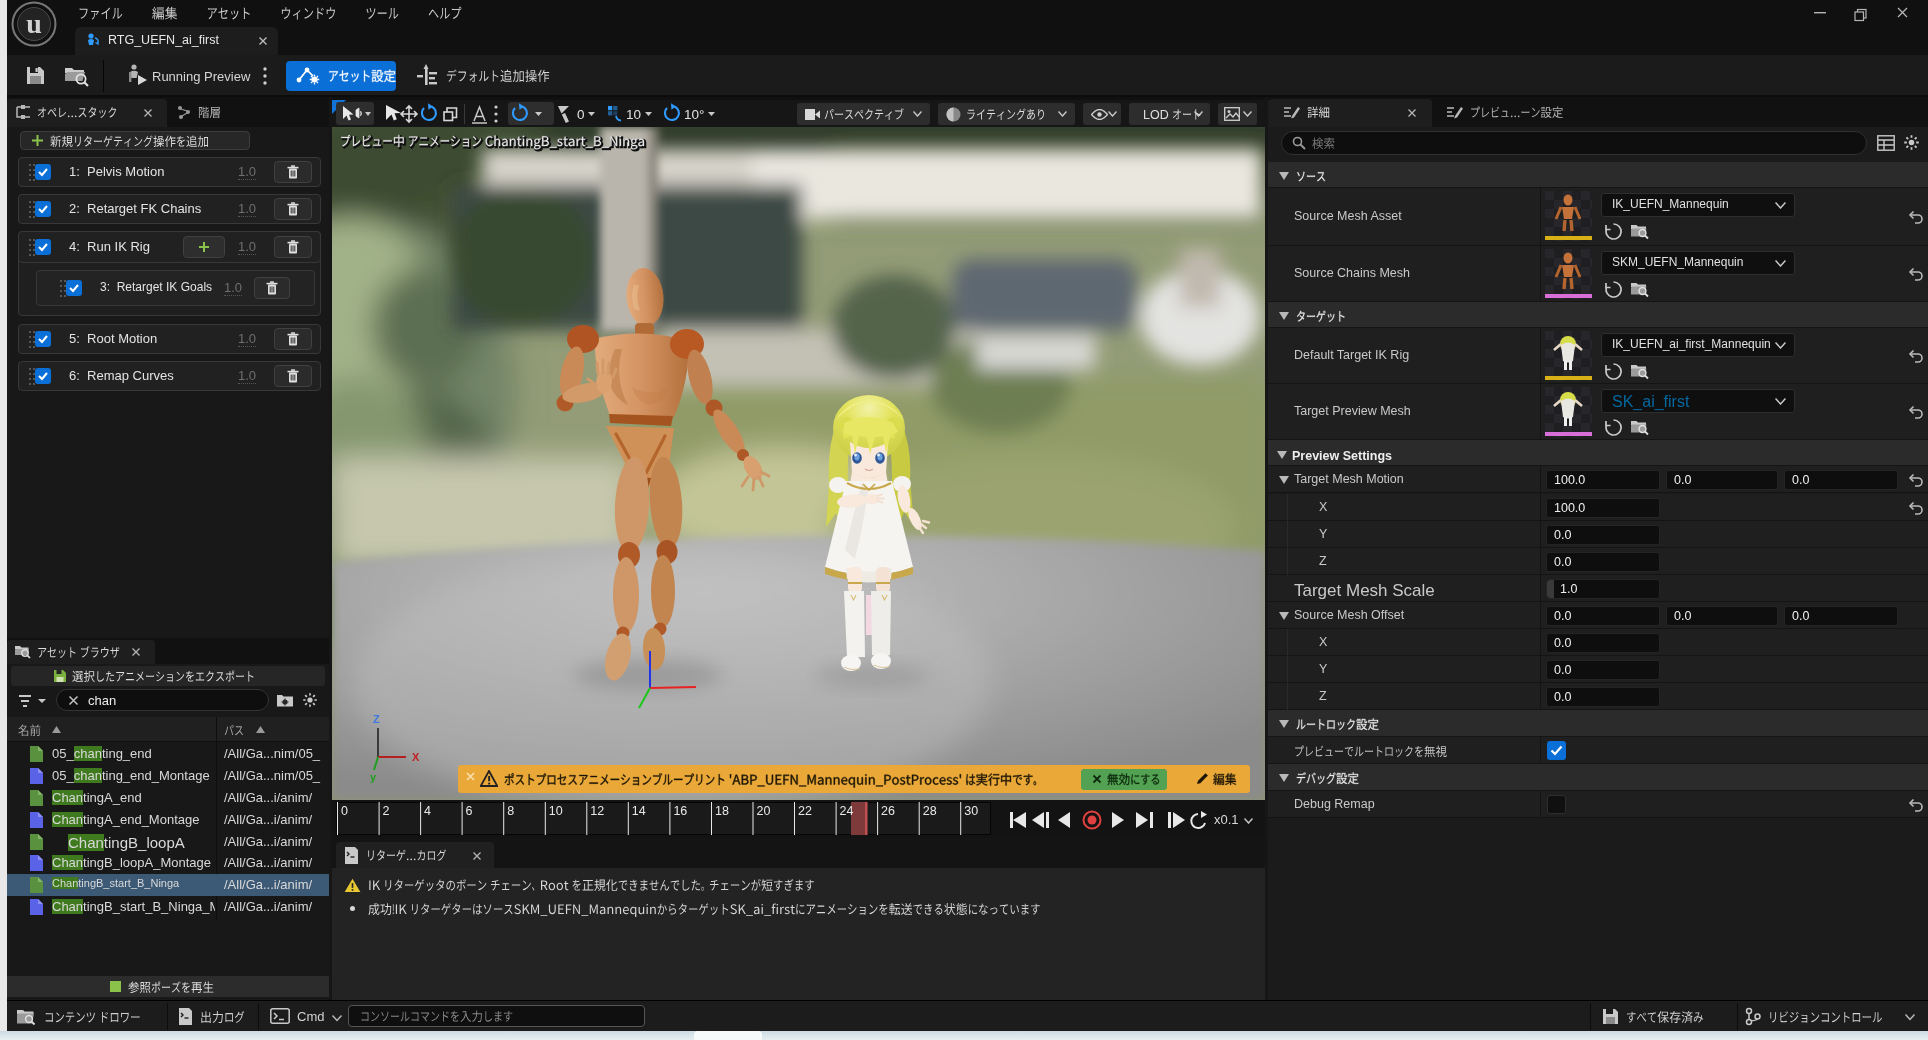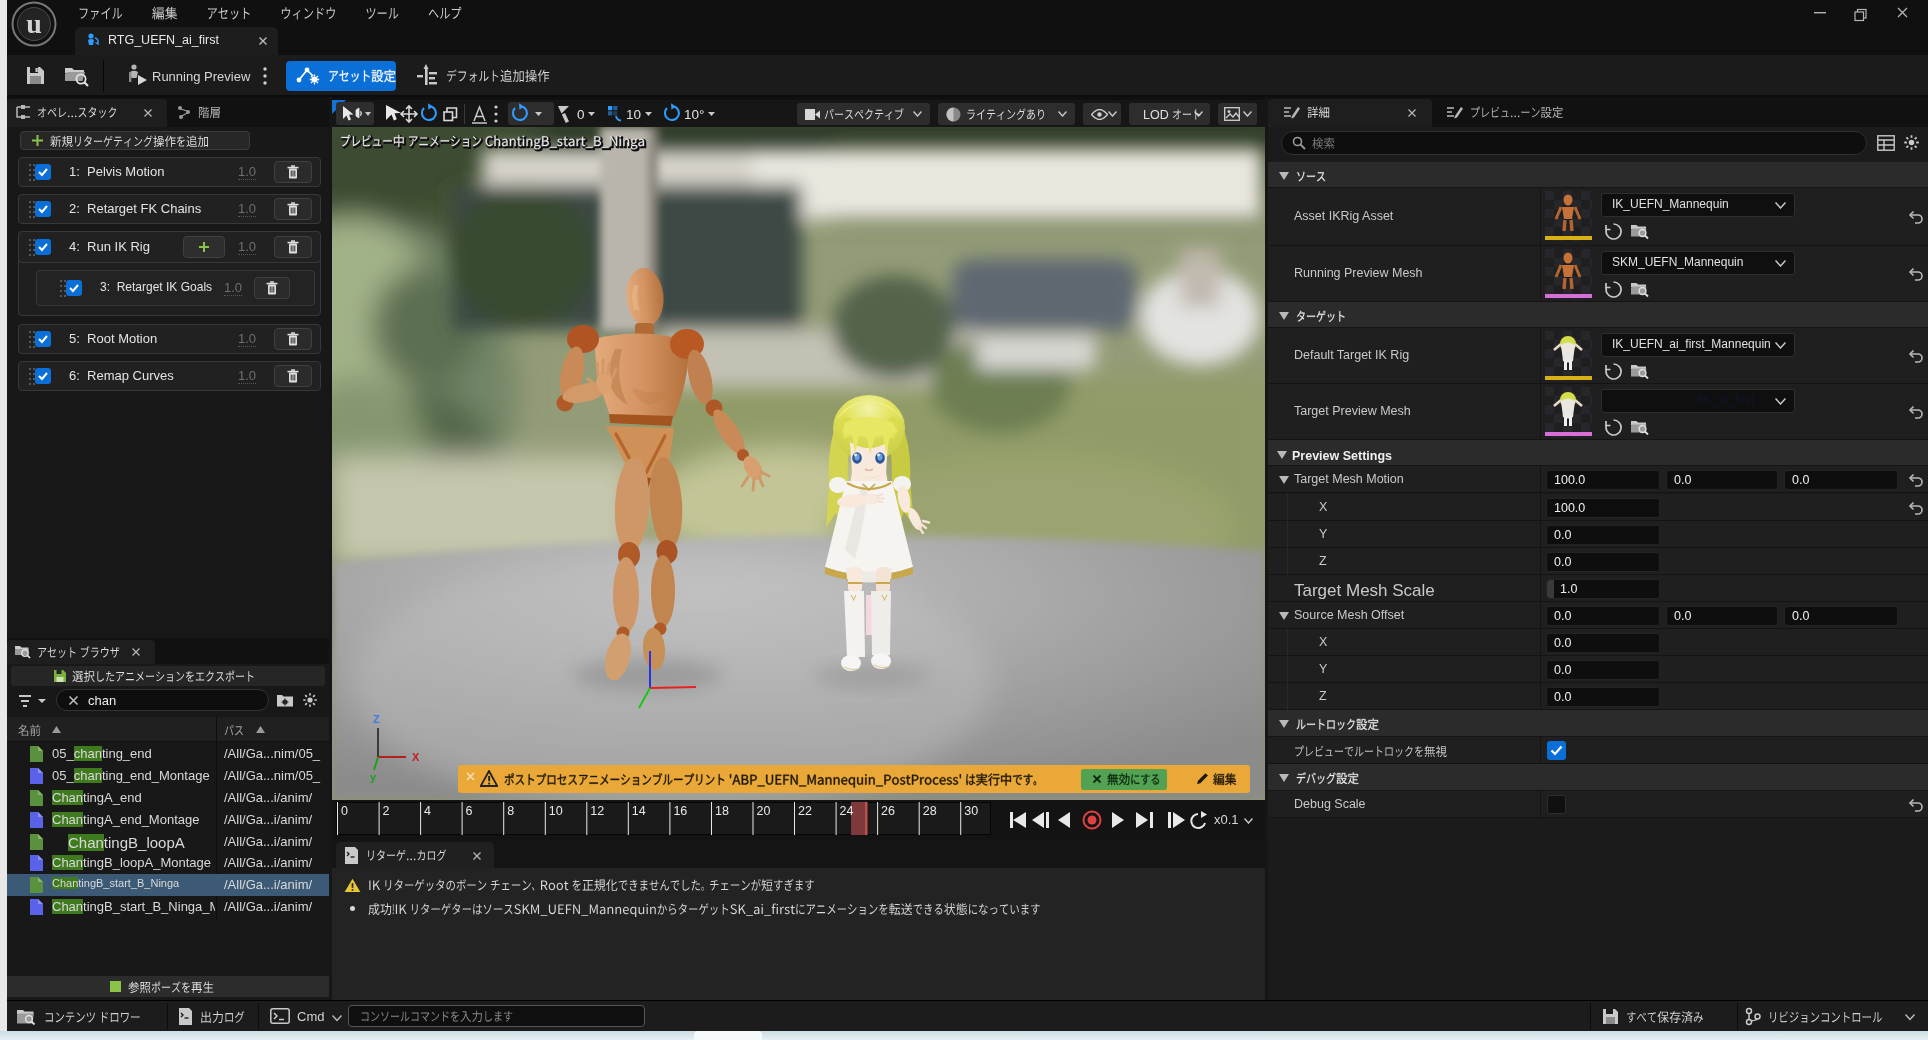--- a/index.html
+++ b/index.html
@@ -365,21 +365,21 @@
 <circle cx="8" cy="8" r="2.6" fill="#c9c9c9"></circle>
       <g stroke="#c9c9c9" stroke-width="1.7">
         <path d="M8 1.2 v2.4 M8 12.4 v2.4 M1.2 8 h2.4 M12.4 8 h2.4 M3.2 3.2 l1.7 1.7 M11.1 11.1 l1.7 1.7 M3.2 12.8 l1.7 -1.7 M11.1 4.9 l1.7 -1.7"></path>
       </g>
 </svg>
     <div style="position:absolute;left:1268px;top:162px;width:660px;height:26px;background:#2b2b2b;border-bottom:1px solid #151515"></div>
     <svg class="ab" style="left:1279px;top:172px" width="10" height="8" viewBox="0 0 10 8">
       <path d="M0 0 h10 L5 8z" fill="#b9b9b9"></path>
     </svg>
     <div style="position:absolute;left:1268px;top:188px;width:660px;height:58px;background:#1f1f1f;border-bottom:1px solid #141414"></div>
-    <div style="position:absolute;left:1294px;top:209px;color:#c9c9c9;font-size:12.5px;">Asset IKRig Asset</div>
+    <div style="position:absolute;left:1294px;top:209px;color:#c9c9c9;font-size:12.5px;">Source Mesh Asset</div>
     <div style="position:absolute;left:1540px;top:188px;width:1px;height:58px;background:#141414"></div>
     <svg class="ab" style="left:1545px;top:191px" width="47" height="50" viewBox="0 0 47 50">
 <rect width="47" height="50" fill="#232326"></rect>
       <rect x="0" y="0" width="9" height="9" fill="#27272b"></rect>
       <rect x="0" y="9" width="9" height="9" fill="#1f1f22"></rect>
       <rect x="0" y="18" width="9" height="9" fill="#27272b"></rect>
       <rect x="0" y="27" width="9" height="9" fill="#1f1f22"></rect>
       <rect x="0" y="36" width="9" height="9" fill="#27272b"></rect>
       <rect x="0" y="45" width="9" height="9" fill="#1f1f22"></rect>
       <rect x="9" y="0" width="9" height="9" fill="#1f1f22"></rect>
@@ -431,21 +431,21 @@
 <path d="M1 2 h5.5 l1.5 1.5 h8 v2.5 h-15z" fill="#c9c9c9"></path>
       <path d="M1 6.5 l1.5 -1 h14 l-1.8 8 h-13.7z" fill="#9b9b9b"></path>
 <circle cx="12.5" cy="10" r="3.4" fill="none" stroke="#e0e0e0" stroke-width="1.5"></circle>
       <path d="M15 12.5 L18 15.5" stroke="#e0e0e0" stroke-width="1.8"></path>
     </svg>
     <svg class="ab" style="left:1908px;top:210px" width="15" height="14" viewBox="0 0 15 14">
 <path d="M2 5 h8 a4 4 0 0 1 0 8 h-3" fill="none" stroke="#b9b9b9" stroke-width="1.6"></path>
       <path d="M5.5 1.5 L2 5 l3.5 3.5" fill="none" stroke="#b9b9b9" stroke-width="1.6"></path>
     </svg>
     <div style="position:absolute;left:1268px;top:246px;width:660px;height:56px;background:#1f1f1f;border-bottom:1px solid #141414"></div>
-    <div style="position:absolute;left:1294px;top:266px;color:#c9c9c9;font-size:12.5px;">Running Preview Mesh</div>
+    <div style="position:absolute;left:1294px;top:266px;color:#c9c9c9;font-size:12.5px;">Source Chains Mesh</div>
     <div style="position:absolute;left:1540px;top:246px;width:1px;height:56px;background:#141414"></div>
     <svg class="ab" style="left:1545px;top:249px" width="47" height="50" viewBox="0 0 47 50">
 <rect width="47" height="50" fill="#232326"></rect>
       <rect x="0" y="0" width="9" height="9" fill="#27272b"></rect>
       <rect x="0" y="9" width="9" height="9" fill="#1f1f22"></rect>
       <rect x="0" y="18" width="9" height="9" fill="#27272b"></rect>
       <rect x="0" y="27" width="9" height="9" fill="#1f1f22"></rect>
       <rect x="0" y="36" width="9" height="9" fill="#27272b"></rect>
       <rect x="0" y="45" width="9" height="9" fill="#1f1f22"></rect>
       <rect x="9" y="0" width="9" height="9" fill="#1f1f22"></rect>
@@ -614,21 +614,21 @@
       <rect x="45" y="27" width="9" height="9" fill="#27272b"></rect>
       <rect x="45" y="36" width="9" height="9" fill="#1f1f22"></rect>
       <rect x="45" y="45" width="9" height="9" fill="#27272b"></rect>
       <ellipse cx="23" cy="13" rx="8" ry="8" fill="#d6dc4a"></ellipse>
       <path d="M16 14 q7 -5 14 0 l-2 16 q-5 3 -10 0z" fill="#e9e7e2"></path>
 <path d="M16 13 l-7 6 M30 13 l7 6" stroke="#e8d9c8" stroke-width="2.5"></path>
       <path d="M19 30 h3 v9 h-3z M24 30 h3 v9 h-3z" fill="#efefef"></path>
 <rect x="0" y="45" width="47" height="4" fill="#d86fd8"></rect>
     </svg>
     <div style="position:absolute;left:1601px;top:389px;width:194px;height:24px;background:#0f0f0f;border:1px solid #2e2e2e;border-radius:3px"></div>
-    <div style="position:absolute;left:1696px;top:393px;color:#0f172a;font-size:12px;">SK_ai_first</div>
+    <div style="position:absolute;left:1612px;top:393px;color:#0369a1;font-size:16px;">SK_ai_first</div>
     <svg class="ab" style="left:1775px;top:398px" width="11" height="7" viewBox="0 0 11 7">
       <path d="M0.5 0.5 L5.5 6 L10.5 0.5" stroke="#c9c9c9" stroke-width="1.5" fill="none"></path>
     </svg>
     <svg class="ab" style="left:1605px;top:419px" width="17" height="17" viewBox="0 0 17 17">
 <path d="M8.5 1 a7.5 7.5 0 1 1 -7 5" fill="none" stroke="#c9c9c9" stroke-width="1.7"></path>
       <path d="M1 2 v4.5 h4.5" fill="none" stroke="#c9c9c9" stroke-width="1.7"></path>
     </svg>
     <svg class="ab" style="left:1630px;top:419px" width="20" height="17" viewBox="0 0 20 17">
 <path d="M1 2 h5.5 l1.5 1.5 h8 v2.5 h-15z" fill="#c9c9c9"></path>
       <path d="M1 6.5 l1.5 -1 h14 l-1.8 8 h-13.7z" fill="#9b9b9b"></path>
@@ -727,21 +727,21 @@
     <div style="position:absolute;left:1547px;top:741px;width:19px;height:19px;background:#0b6fd8;border-radius:3px"></div>
     <svg class="ab" style="left:1550px;top:745px" width="13" height="11" viewBox="0 0 13 11">
       <path d="M1.5 5.5 l3.5 3.5 L11.5 1.5" stroke="#fff" stroke-width="2.2" fill="none"></path>
     </svg>
     <div style="position:absolute;left:1268px;top:764px;width:660px;height:27px;background:#2b2b2b;border-bottom:1px solid #151515"></div>
     <svg class="ab" style="left:1279px;top:774px" width="10" height="8" viewBox="0 0 10 8">
       <path d="M0 0 h10 L5 8z" fill="#b9b9b9"></path>
     </svg>
     <div style="position:absolute;left:1268px;top:791px;width:660px;height:27px;background:#1f1f1f;border-bottom:1px solid #141414"></div>
     <div style="position:absolute;left:1540px;top:791px;width:1px;height:27px;background:#141414"></div>
-    <div style="position:absolute;left:1294px;top:797px;color:#c9c9c9;font-size:12.5px;">Debug Scale</div>
+    <div style="position:absolute;left:1294px;top:797px;color:#c9c9c9;font-size:12.5px;">Debug Remap</div>
     <div style="position:absolute;left:1547px;top:795px;width:19px;height:19px;background:#101010;border:1px solid #2e2e2e;border-radius:3px"></div>
     <svg class="ab" style="left:1908px;top:798px" width="15" height="14" viewBox="0 0 15 14">
 <path d="M2 5 h8 a4 4 0 0 1 0 8 h-3" fill="none" stroke="#b9b9b9" stroke-width="1.6"></path>
       <path d="M5.5 1.5 L2 5 l3.5 3.5" fill="none" stroke="#b9b9b9" stroke-width="1.6"></path>
     </svg>
     <div style="position:absolute;left:7px;top:1000px;width:1921px;height:33px;background:#1c1c1c;border-top:1px solid #000"></div>
     <svg class="ab" style="left:16px;top:1008px" width="22" height="18" viewBox="0 0 22 18">
 <path d="M1 2 h6 l1.5 1.5 h9 v2.5 h-16.5z" fill="#c9c9c9"></path>
       <path d="M1 6.5 l1.6 -1 h15.4 l-2 10 h-15z" fill="#9b9b9b"></path>
 <circle cx="13" cy="11" r="3.4" fill="none" stroke="#e0e0e0" stroke-width="1.5"></circle>

